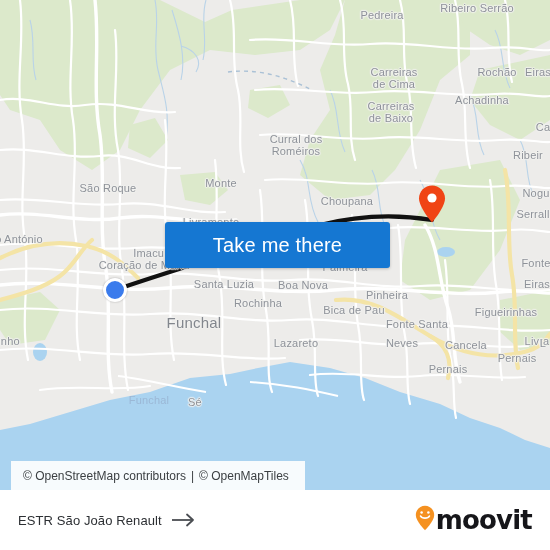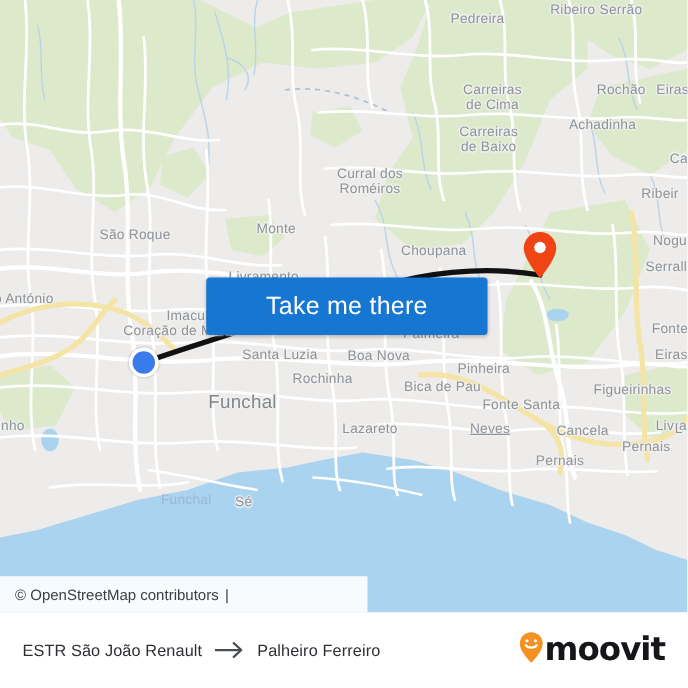--- a/index.html
+++ b/index.html
@@ -317,56 +317,56 @@
         <div class="map-label" style="left: 536px; top: 263px;">Fonte</div>
         <div class="map-label big" style="left: 194px; top: 322px;">Funchal</div>
         <div class="map-label" style="left: 354px; top: 310px;">Bica de Pau</div>
         <div class="map-label" style="left: 506px; top: 312px;">Figueirinhas</div>
         <div class="map-label" style="left: 195px; top: 362px; margin-top: 40px;">Sé</div>
         <div class="map-label" style="left: 417px; top: 324px;">Fonte Santa</div>
         <div class="map-label" style="left: 466px; top: 345px;">Cancela</div>
         <div class="map-label" style="left: 537px; top: 341px;">Livra</div>
         <div class="map-label" style="left: 9px; top: 341px;">inho</div>
         <div class="map-label" style="left: 296px; top: 343px;">Lazareto</div>
-        <div class="map-label" style="left: 392px; top: 343px; text-decoration: underline;">Neves</div>
+        <div class="map-label" style="left: 402px; top: 343px;">Neves</div>
         <div class="map-label" style="left: 517px; top: 358px;">Pernais</div>
         <div class="map-label" style="left: 448px; top: 369px;">Pernais</div>
         <div class="map-label" style="left: 543px; top: 343px;">L</div>
         <div class="map-label sea" style="left: 149px; top: 400px;">Funchal</div>
       </div>
 
     <div id="origin-marker" style="left: 103px; top: 278px; background: rgb(58, 123, 236);"></div>
 
     <div id="dest-marker" style="left:417px; top:184px;">
       <svg viewBox="0 0 30 40" width="30" height="40">
         <path d="M15 1.5 C7.8 1.5 2 7.3 2 14.5 C2 23.5 15 38.5 15 38.5 C15 38.5 28 23.5 28 14.5 C28 7.3 22.2 1.5 15 1.5 Z" fill="#f04415"></path>
         <circle cx="15" cy="14" r="4.6" fill="#ffffff"></circle>
       </svg>
     </div>
 
     <button id="cta-button" style="background: rgb(21, 119, 210); color: rgb(255, 255, 255);">
       <span>Take me there</span>
     </button>
 
-    <div id="attribution" style="width: 294px;">
+    <div id="attribution" style="width: 294px; margin-left: 11px;">
       <a class="attr-link" href="#">© OpenStreetMap contributors</a>
       <span class="attr-sep">|</span>
+      <a class="attr-link" href="#">© OpenMapTiles</a>
     </div>
   </div>
 
   <div id="footer">
     <div id="route-summary">
       <span>ESTR São João Renault</span>
       <span id="route-arrow-icon">
         <svg width="26" height="14" viewBox="0 0 26 14">
           <line x1="1" y1="7" x2="22" y2="7" stroke="#4a4d52" stroke-width="1.8"></line>
           <polyline points="16,1.5 22,7 16,12.5" fill="none" stroke="#4a4d52" stroke-width="1.8" stroke-linecap="round" stroke-linejoin="round"></polyline>
         </svg>
       </span>
-      <span>Palheiro Ferreiro</span>
     </div>
 
     <div id="brand-logo">
       <span>
         <svg width="20" height="26" viewBox="0 0 20 26">
           <path d="M10 0.8 C4.9 0.8 0.8 4.9 0.8 10 C0.8 16.4 10 25.2 10 25.2 C10 25.2 19.2 16.4 19.2 10 C19.2 4.9 15.1 0.8 10 0.8 Z" fill="#f59120"></path>
           <circle cx="6.6" cy="7.6" r="1.25" fill="#ffffff"></circle>
           <circle cx="13.4" cy="7.6" r="1.25" fill="#ffffff"></circle>
           <path d="M5.6 11.1 C7.0 13.7 13.0 13.7 14.4 11.1" fill="none" stroke="#ffffff" stroke-width="1.7" stroke-linecap="round"></path>
         </svg>

